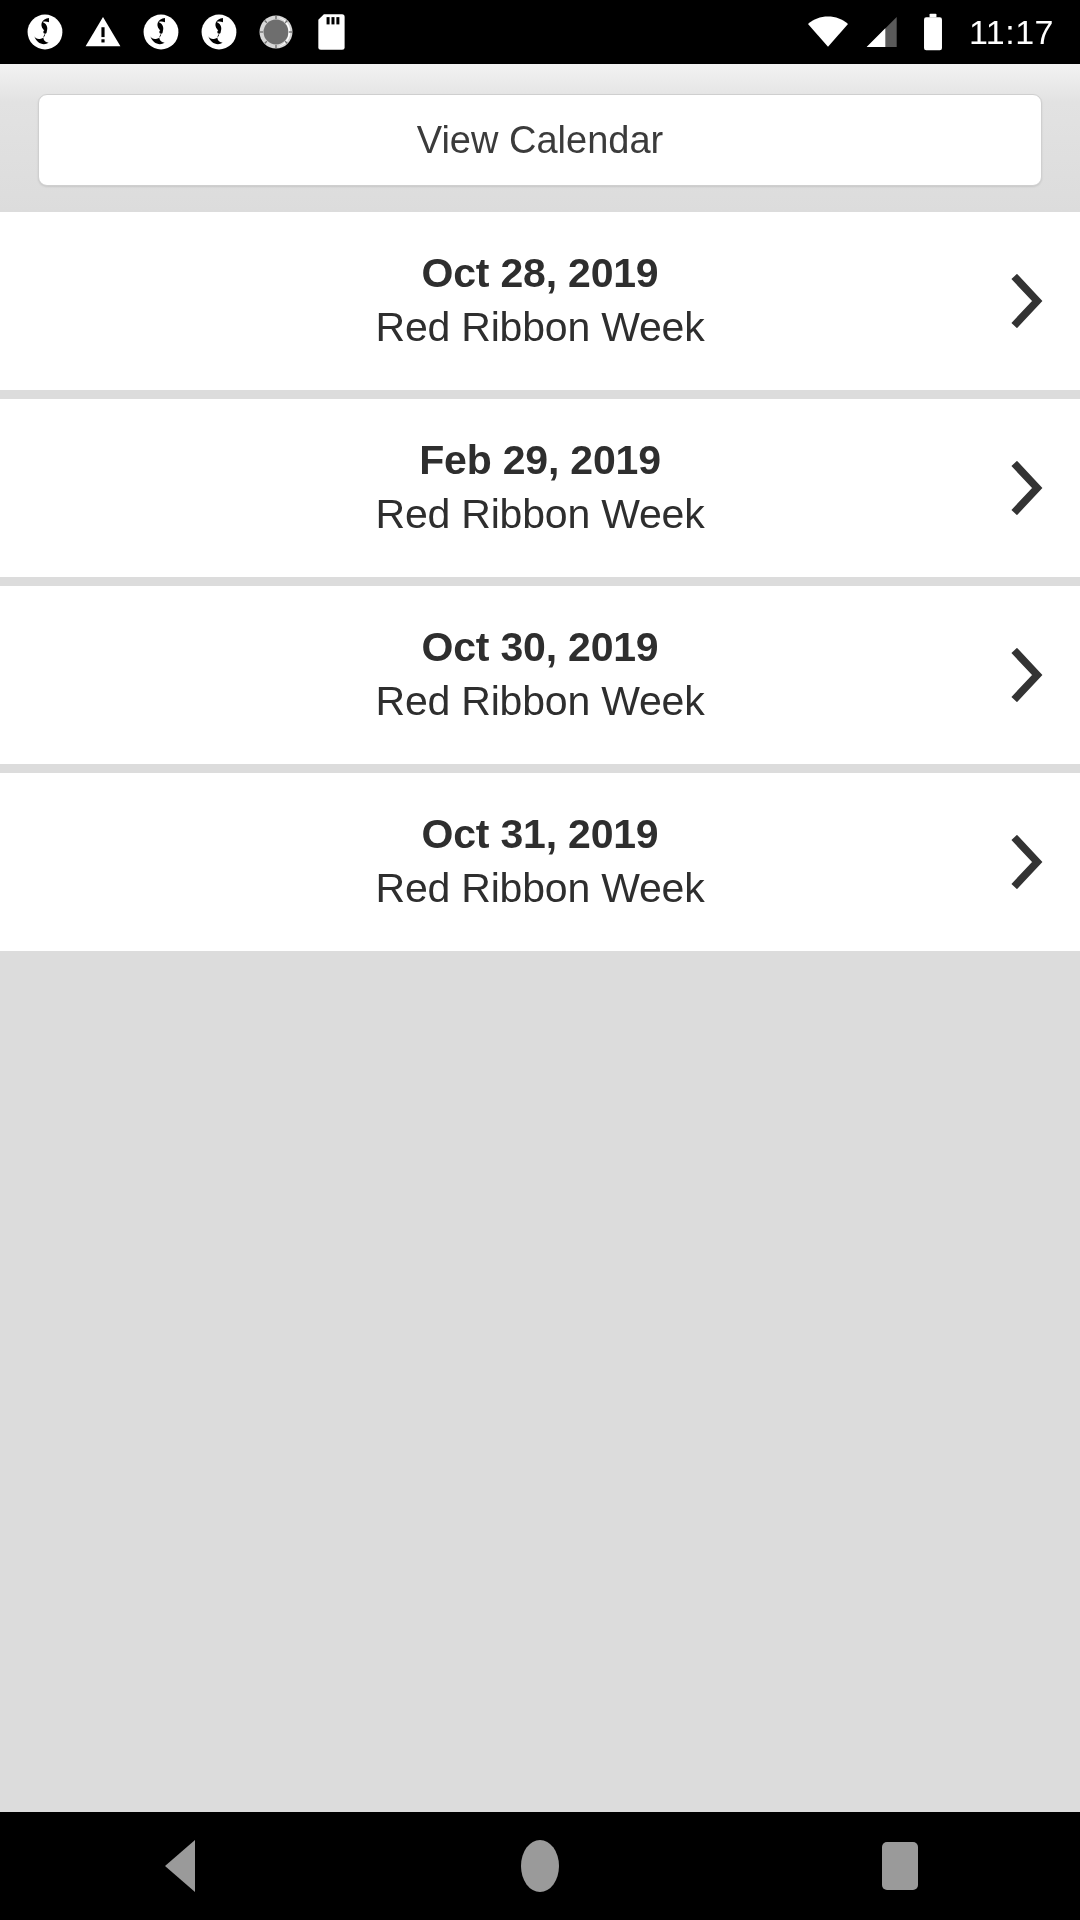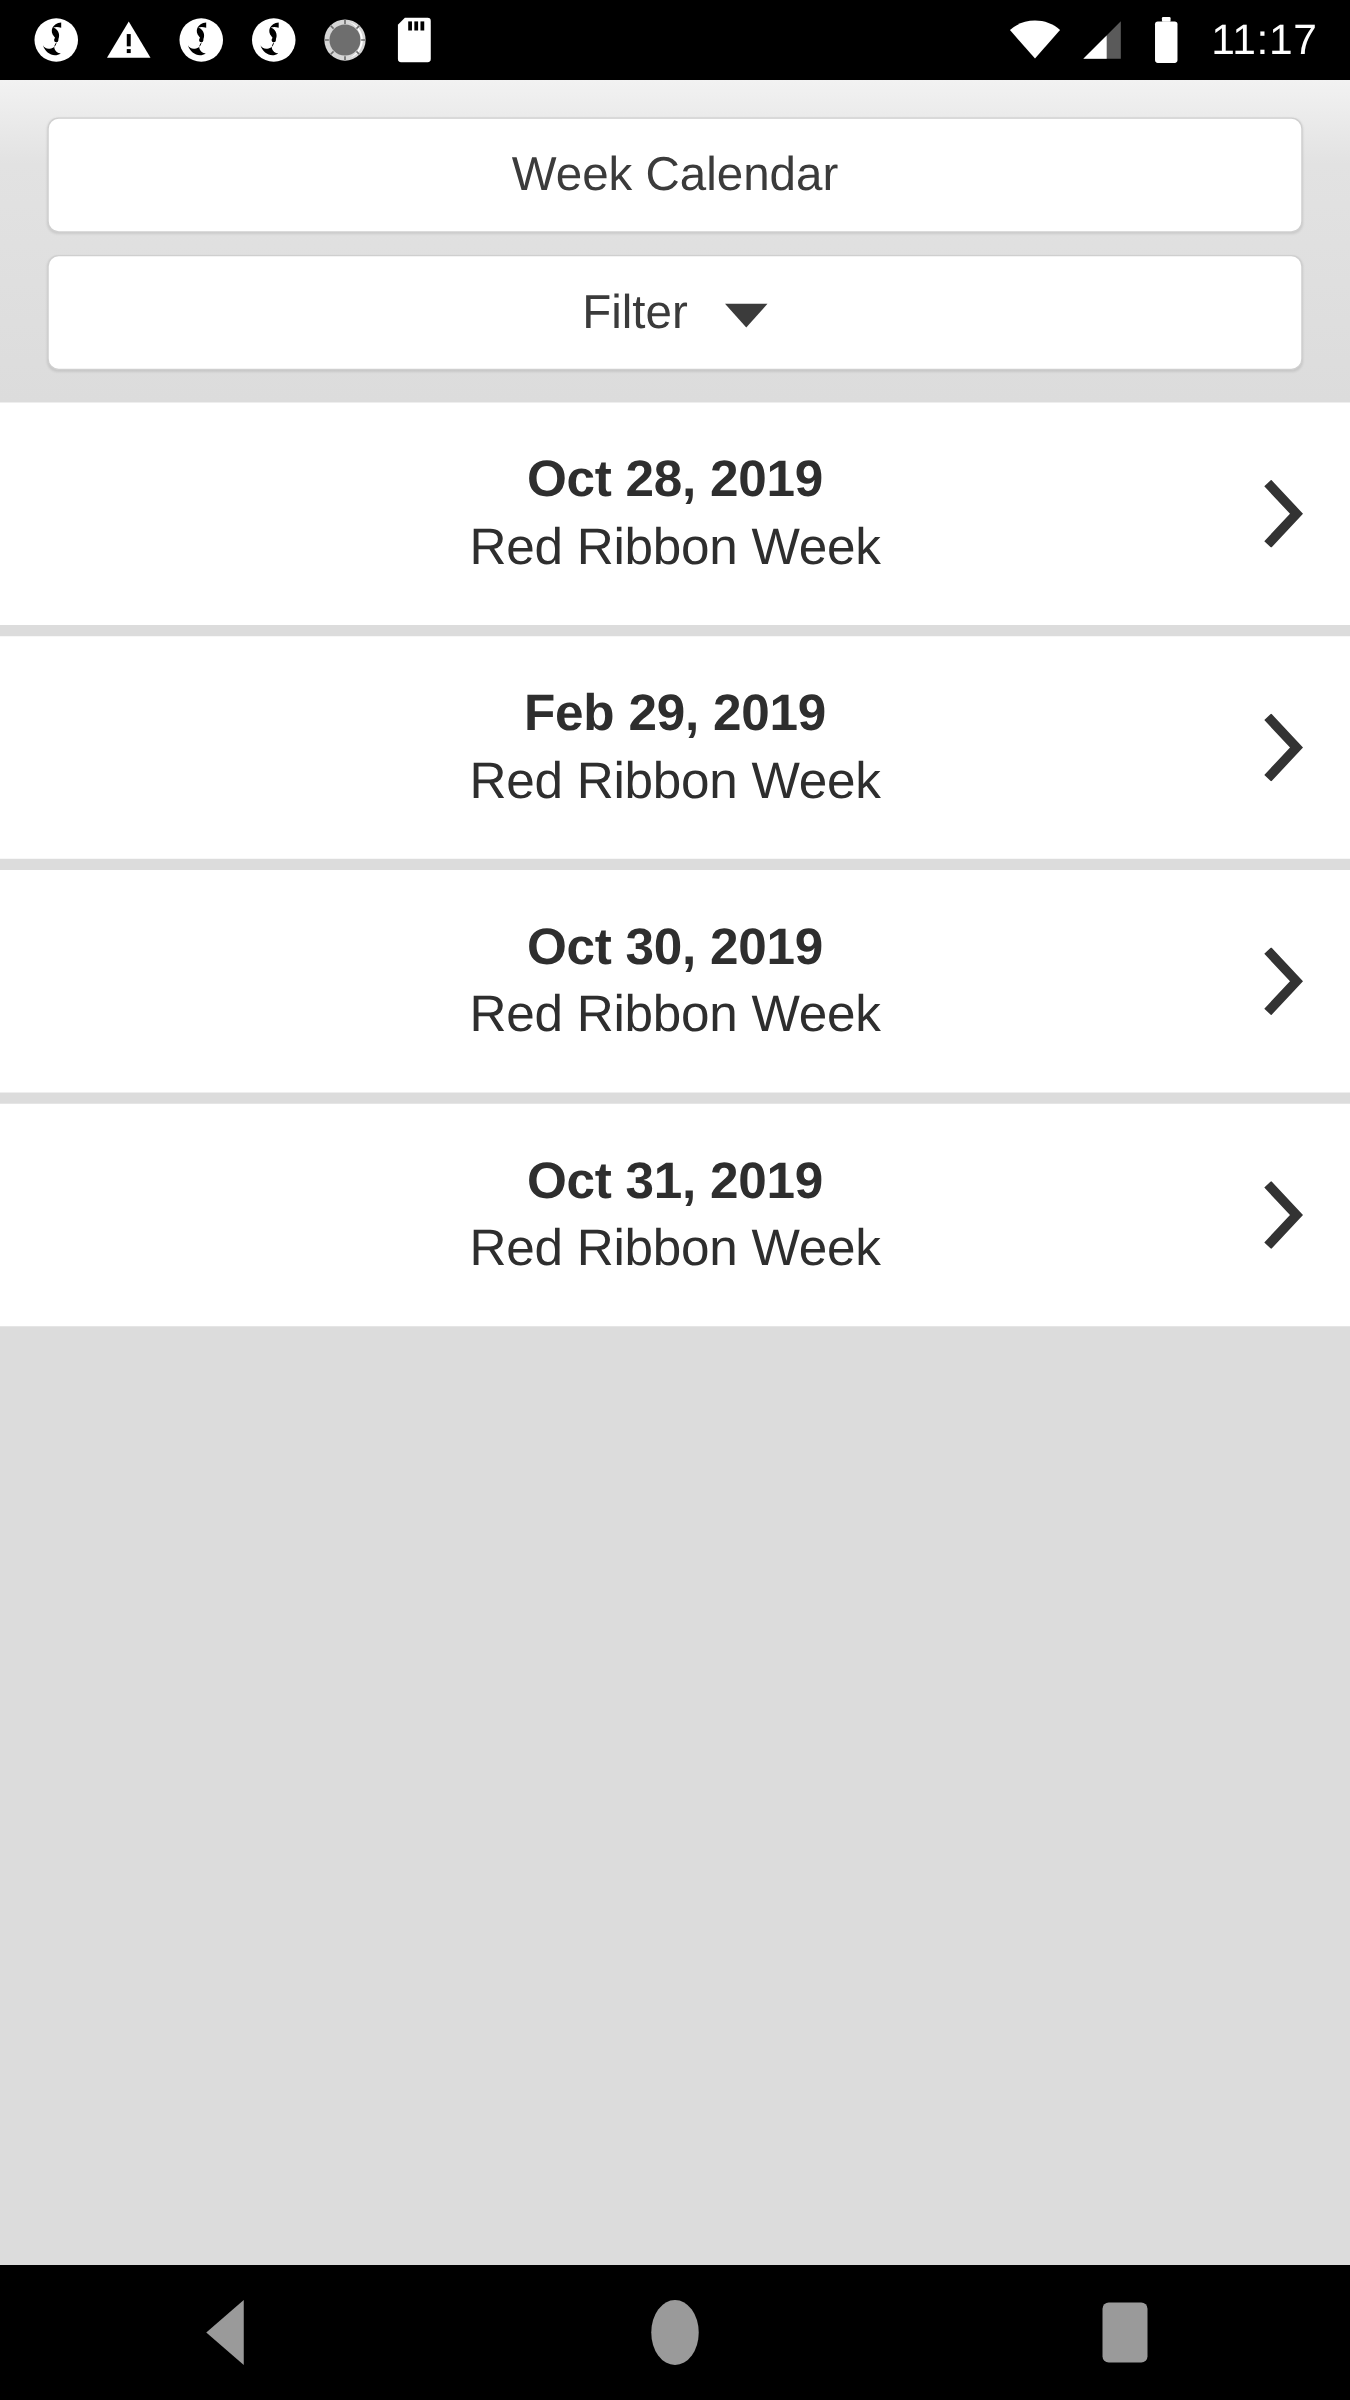--- a/index.html
+++ b/index.html
@@ -177,27 +177,21 @@
       </svg>
       <span class="sb-clock">11:17</span>
     </div>
   </div>
 
   <div class="body-wrap">
 
 
     <div class="controls">
       <div class="btn">
-        <span>Week Calendar</span>
-      </div>
-      <div class="btn">
-        <span class="btn-inner">
-          <span>Filter</span>
-          <span class="caret"></span>
-        </span>
+        <span>View Calendar</span>
       </div>
     </div>
 
     <div class="list">
 
       <div class="row">
         <span class="row-date">Oct 28, 2019</span>
         <span class="row-title">Red Ribbon Week</span>
         <span class="row-chevron">
           <svg width="42" height="54" viewBox="0 0 21 27">

